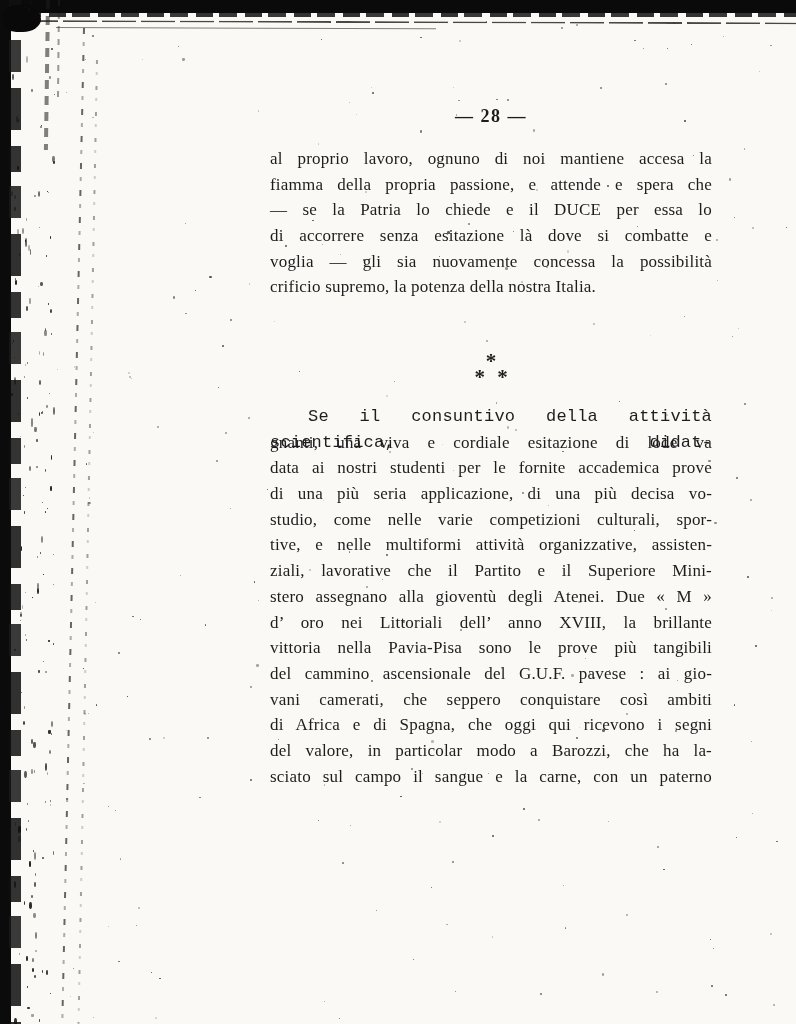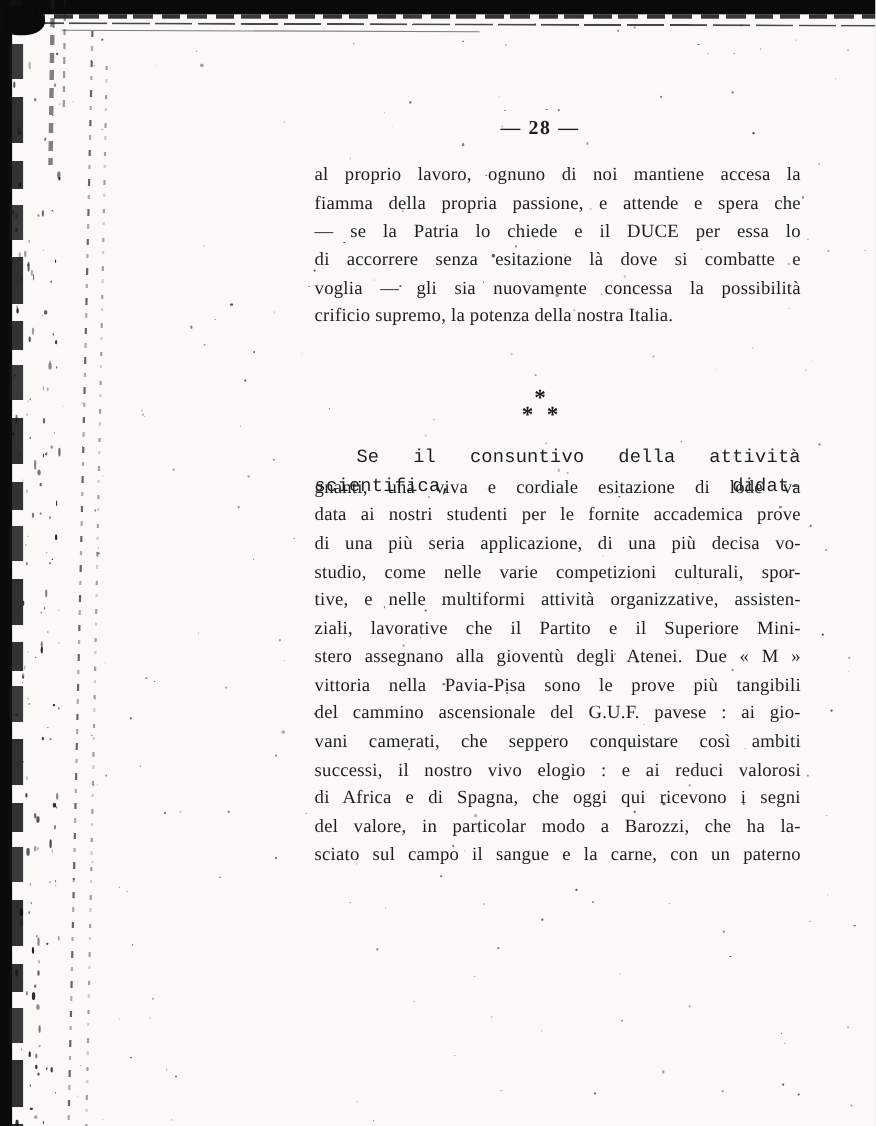--- a/index.html
+++ b/index.html
@@ -45,21 +45,21 @@
     transform:rotate(1.25deg);transform-origin:top center;
     background:repeating-linear-gradient(180deg,rgba(18,18,18,.85) 0 6px,transparent 6px 14px,rgba(18,18,18,.45) 14px 18px,transparent 18px 27px);}
   .gutter-b{top:60px;left:96px;width:1.5px;height:964px;opacity:.5;
     transform:rotate(1.1deg);transform-origin:top center;
     background:repeating-linear-gradient(180deg,rgba(25,25,25,.8) 0 4px,transparent 4px 12px,rgba(25,25,25,.4) 12px 15px,transparent 15px 26px);}
   
   .page-number{
     position:absolute;top:106px;left:270px;width:442px;
     text-align:center;font-size:18px;letter-spacing:1.5px;font-weight:bold;
   }
-  .para{position:absolute;left:286px;width:442px;}
+  .para{position:absolute;left:270px;width:442px;}
   .para1{top:146px;}
   .para2{top:404px;}
   .tline{
     font-size:17px;line-height:25.7px;
     text-align:justify;text-align-last:justify;
     text-justify:inter-word;
     letter-spacing:.2px;
     height:25.7px;overflow:visible;white-space:normal;
   }
   .tline.lastline{text-align-last:left;}
@@ -105,24 +105,24 @@
 
   <div class="para para2">
     <div class="tline indent">Se il consuntivo della attività scientifica, didat-</div>
     <div class="tline">gnanti, una viva e cordiale esitazione di lode va</div>
     <div class="tline">data ai nostri studenti per le fornite accademica prove</div>
     <div class="tline">di una più seria applicazione, di una più decisa vo-</div>
     <div class="tline">studio, come nelle varie competizioni culturali, spor-</div>
     <div class="tline">tive, e nelle multiformi attività organizzative, assisten-</div>
     <div class="tline">ziali, lavorative che il Partito e il Superiore Mini-</div>
     <div class="tline">stero assegnano alla gioventù degli Atenei. Due « M »</div>
+    <div class="tline">d’ oro nei Littoriali dell’ anno XVIII, la brillante</div>
     <div class="tline">vittoria nella Pavia-Pisa sono le prove più tangibili</div>
     <div class="tline">del cammino ascensionale del G.U.F. pavese : ai gio-</div>
     <div class="tline">vani camerati, che seppero conquistare così ambiti</div>
-    <div class="tline">successi, il nostro vivo elogio : e ai reduci valorosi</div>
     <div class="tline">di Africa e di Spagna, che oggi qui ricevono i segni</div>
     <div class="tline">del valore, in particolar modo a Barozzi, che ha la-</div>
     <div class="tline">sciato sul campo il sangue e la carne, con un paterno</div>
   </div>
 
   <div class="noise">
       <i style="position: absolute; border-radius: 50%; background: rgb(26, 26, 26); left: 95.9px; top: 704.4px; width: 1.3px; height: 1.3px; opacity: 0.77;"></i>
       <i style="position: absolute; border-radius: 50%; background: rgb(26, 26, 26); left: 257.7px; top: 110.3px; width: 1.3px; height: 1.3px; opacity: 0.27;"></i>
       <i style="position: absolute; border-radius: 50%; background: rgb(26, 26, 26); left: 218.3px; top: 386.6px; width: 0.7px; height: 0.7px; opacity: 0.56;"></i>
       <i style="position: absolute; border-radius: 50%; background: rgb(26, 26, 26); left: 229.7px; top: 508px; width: 0.8px; height: 0.8px; opacity: 0.54;"></i>

